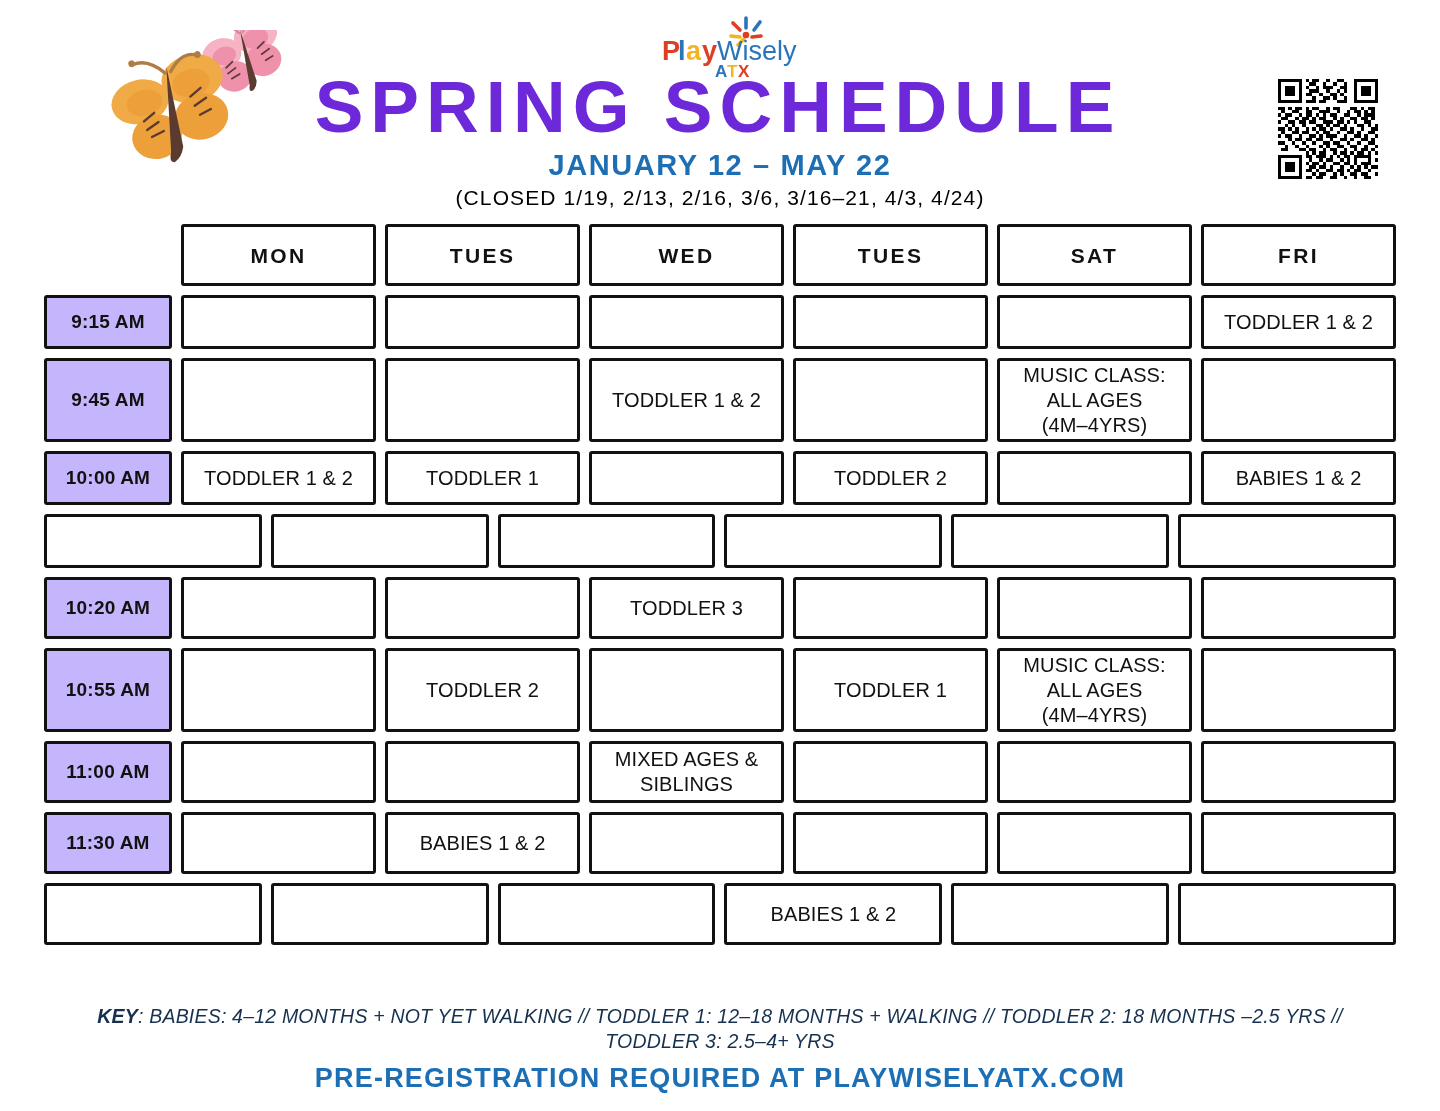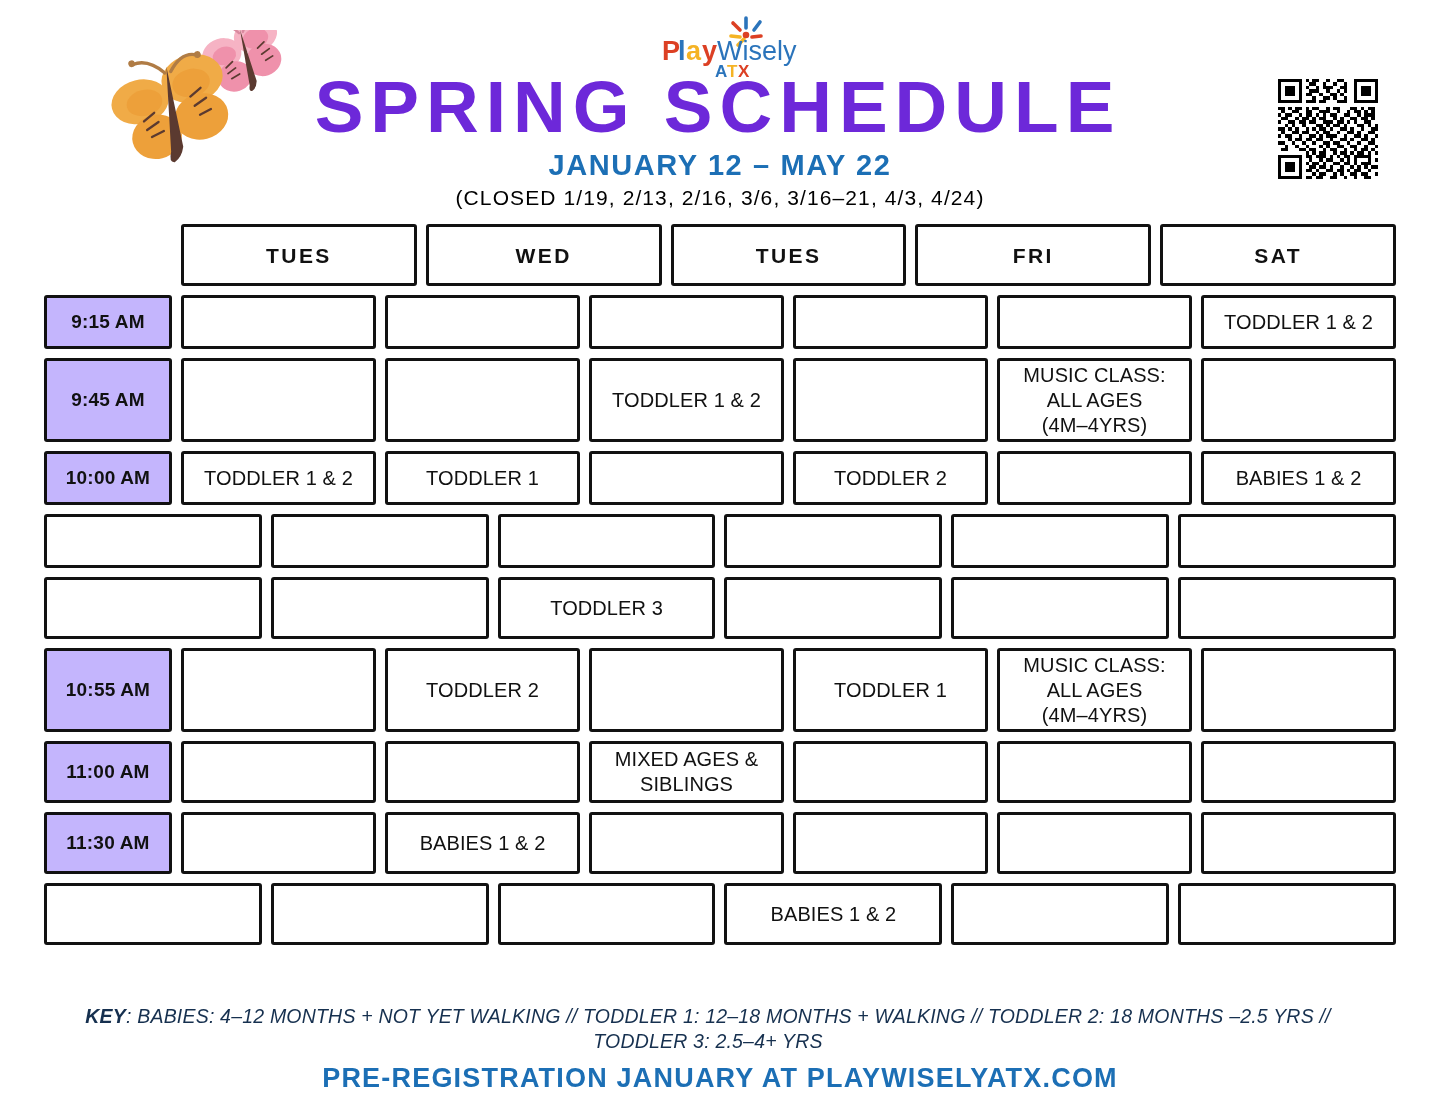--- a/index.html
+++ b/index.html
@@ -147,21 +147,21 @@
 
   
   .h-head { height: 62px; }
   .h-1    { height: 54px; }
   .h-2    { height: 84px; }
   .h-3    { height: 62px; }
 
   
   .key-note {
     position: absolute;
-    left: 48px;
+    left: 60px;
     top: 1004px;
     width: 1320px;
     text-align: center;
     font-size: 19.5px;
     line-height: 25px;
     font-style: italic;
     font-weight: 500;
     letter-spacing: 0.2px;
     color: #16304f;
   }
@@ -501,25 +501,26 @@
         <rect x="8" y="9" width="1" height="1"></rect>
       </g>
     </svg>
   </div>
 </div>
 
 <div class="schedule">
 
   <div class="srow h-head">
     <div class="timecell ghost"></div>
+    <div class="daycell head">MON</div>
     <div class="daycell head">TUES</div>
     <div class="daycell head">WED</div>
     <div class="daycell head">TUES</div>
+    <div class="daycell head">SAT</div>
     <div class="daycell head">FRI</div>
-    <div class="daycell head">SAT</div>
   </div>
 
   <div class="srow h-1">
     <div class="timecell">9:15 AM</div>
     <div class="daycell"></div>
     <div class="daycell"></div>
     <div class="daycell"></div>
     <div class="daycell"></div>
     <div class="daycell"></div>
     <div class="daycell">TODDLER 1 &amp; 2</div>
@@ -550,20 +551,21 @@
   <div class="srow h-1">
     <div class="daycell"></div>
     <div class="daycell"></div>
     <div class="daycell"></div>
     <div class="daycell"></div>
     <div class="daycell"></div>
     <div class="daycell"></div>
   </div>
 
   <div class="srow h-3">
+    <div class="timecell">10:20 AM</div>
     <div class="daycell"></div>
     <div class="daycell"></div>
     <div class="daycell">TODDLER 3</div>
     <div class="daycell"></div>
     <div class="daycell"></div>
     <div class="daycell"></div>
   </div>
 
   <div class="srow h-2">
     <div class="timecell">10:55 AM</div>
@@ -603,13 +605,13 @@
     <div class="daycell"></div>
     <div class="daycell"></div>
     <div class="daycell">BABIES 1 &amp; 2</div>
     <div class="daycell"></div>
     <div class="daycell"></div>
   </div>
 </div>
 
 <div class="key-note"><span class="klabel">KEY</span><span>: BABIES: 4–12 MONTHS + NOT YET WALKING // TODDLER 1: 12–18 MONTHS + WALKING // TODDLER 2: 18 MONTHS –2.5 YRS // TODDLER 3: 2.5–4+ YRS</span></div>
 
-<div class="prereg">PRE-REGISTRATION JANUARY AT PLAYWISELYATX.COM</div>
+<div class="prereg">PRE-REGISTRATION REQUIRED AT PLAYWISELYATX.COM</div>
 
 </body></html>

